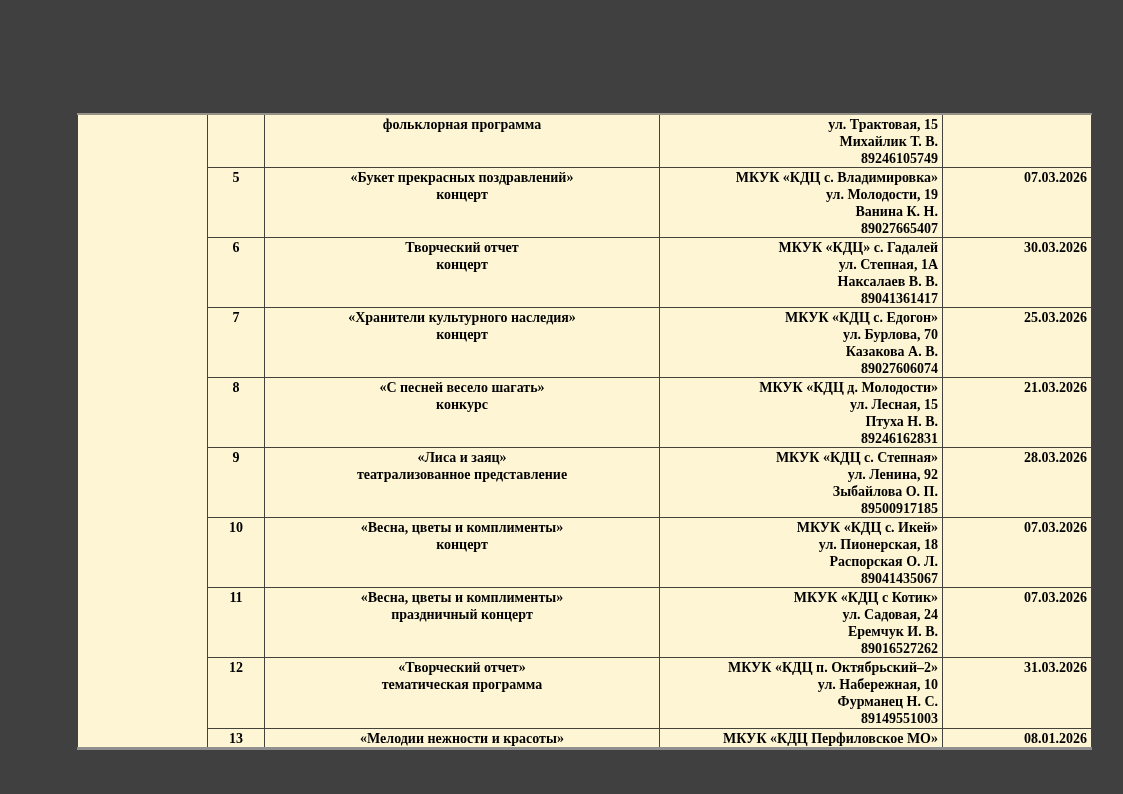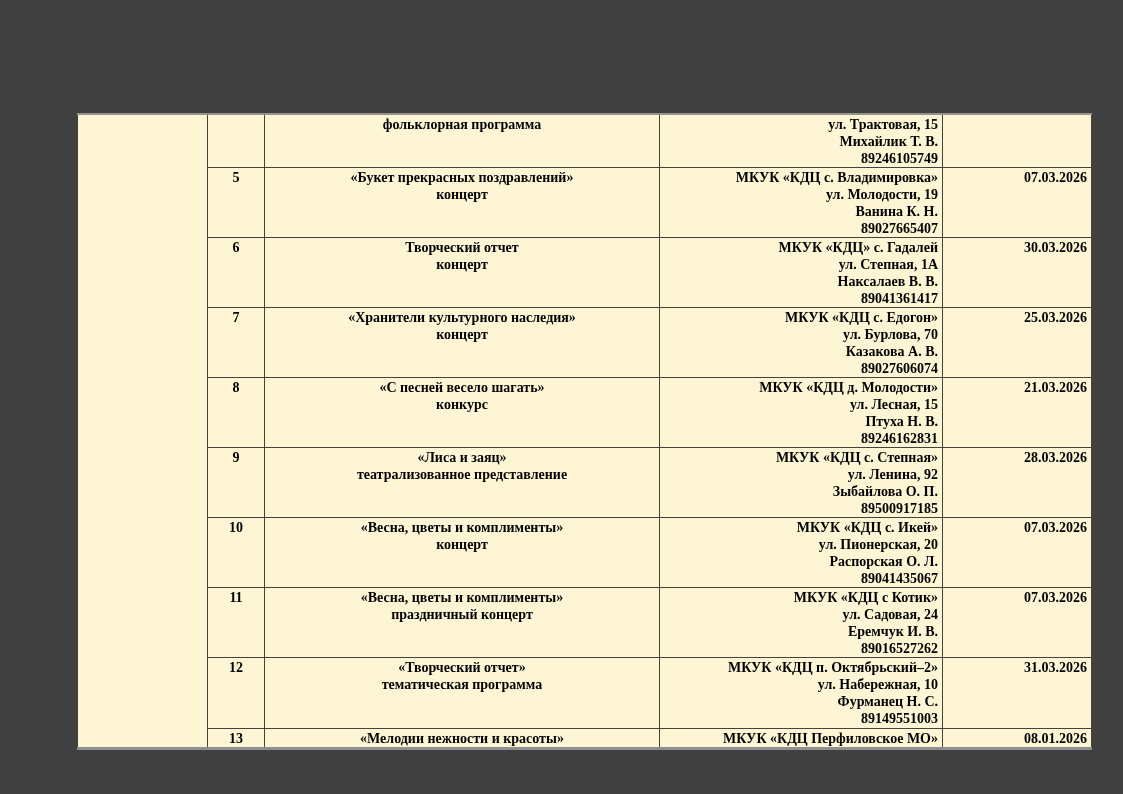--- a/index.html
+++ b/index.html
@@ -133,21 +133,21 @@
           <td class="date-cell">28.03.2026</td>
         </tr>
         <tr style="height: 69px;">
           <td class="num-cell">10</td>
           <td class="event-cell">
             <div class="line">«Весна, цветы и комплименты»</div>
             <div class="line">концерт</div>
           </td>
           <td class="venue-cell">
             <div class="line">МКУК «КДЦ с. Икей»</div>
-            <div class="line">ул. Пионерская, 20</div>
+            <div class="line">ул. Пионерская, 18</div>
             <div class="line">Распорская О. Л.</div>
             <div class="line">89041435067</div>
           </td>
           <td class="date-cell">07.03.2026</td>
         </tr>
         <tr style="height: 67px; margin-left: 39px;">
           <td class="num-cell">11</td>
           <td class="event-cell">
             <div class="line">«Весна, цветы и комплименты»</div>
             <div class="line">праздничный концерт</div>

